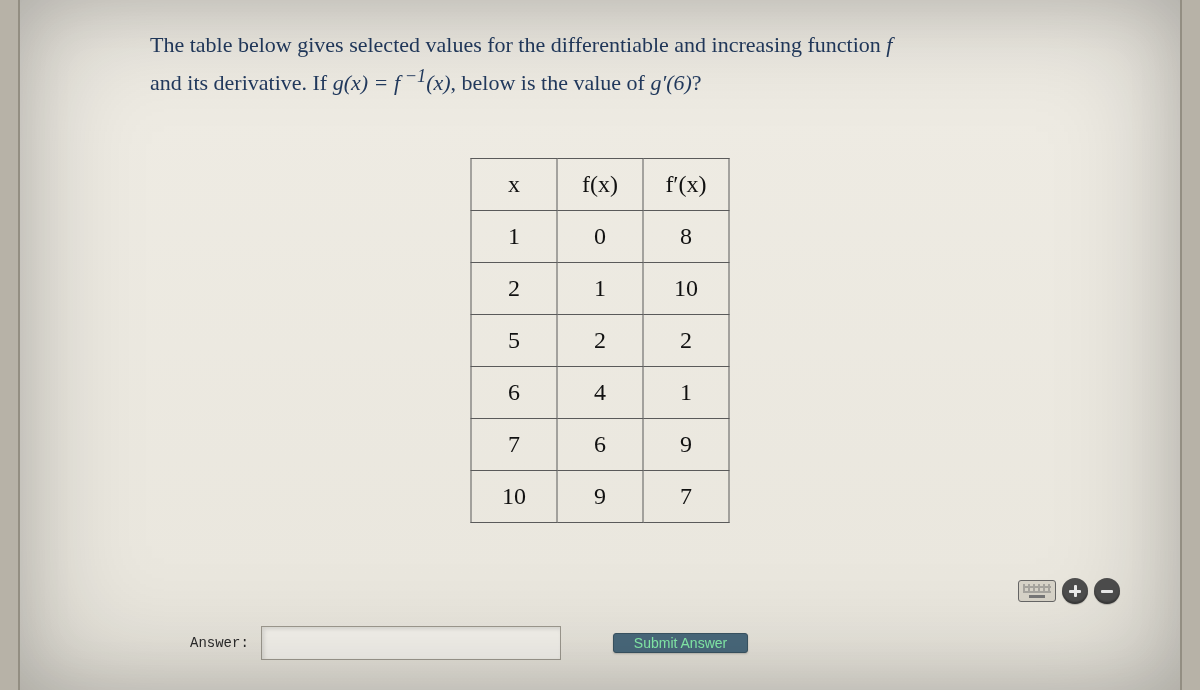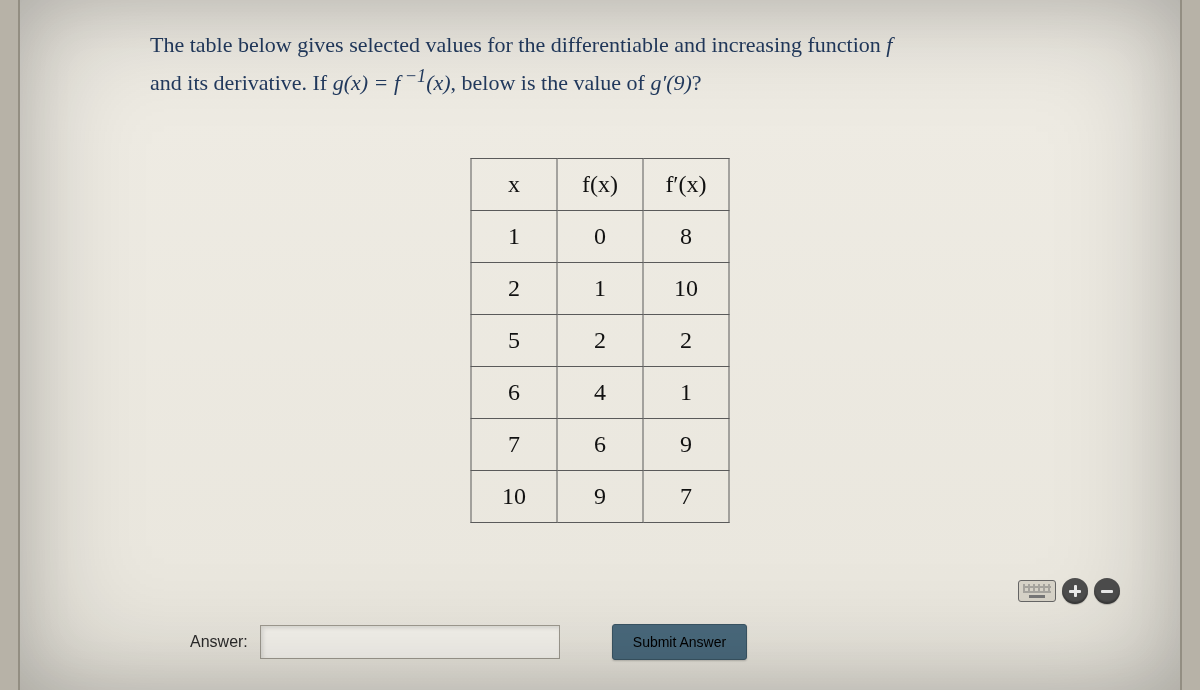--- a/index.html
+++ b/index.html
@@ -45,37 +45,37 @@
   .data-table th { font-weight: normal; }
   .answer-row {
     position: absolute;
     left: 170px; bottom: 30px;
     display: flex;
     align-items: center;
     gap: 12px;
   }
   .answer-label {
     color: #2b2b2b;
-    font-size: 16px;
-    font-family: Liberation Sans, sans-serif;
+    font-size: 14px;
+    font-family: Liberation Mono, monospace;
   }
   .answer-input {
     width: 300px; height: 34px;
     border: 1px solid #9e9a90;
     background: #f6f4ee;
     box-shadow: inset 2px 2px 4px rgba(0,0,0,0.12);
     font-size: 16px;
     padding: 0 8px;
   }
   .submit-btn {
     margin-left: 40px;
-    height: 36px;
+    height: 20px;
     padding: 0 20px;
     background: #4a6a7d;
-    color: #000000;
+    color: #86efac;
     border: 1px solid #3a5564;
     border-radius: 3px;
     font-size: 14px;
     font-family: Arial, sans-serif;
     cursor: pointer;
     box-shadow: 0 1px 2px rgba(0,0,0,0.2);
   }
   .icon-tray {
     position: absolute;
     right: 60px; bottom: 86px;
@@ -126,21 +126,21 @@
     box-shadow: inset 0 0 120px rgba(0,0,0,0.25);
   }
 </style>
 </head>
 <body>
 
 <div class="screen">
 
   <div class="prompt">
     <span>The table below gives selected values for the differentiable and increasing function </span><span class="math-i">f</span><br>
-    <span>and its derivative. If </span><span class="math-i">g(x) = f</span><sup class="math-i"> −1</sup><span class="math-i">(x)</span><span>, below is the value of </span><span class="math-i">g′(9)</span><span>?</span>
+    <span>and its derivative. If </span><span class="math-i">g(x) = f</span><sup class="math-i"> −1</sup><span class="math-i">(x)</span><span>, below is the value of </span><span class="math-i">g′(6)</span><span>?</span>
   </div>
 
   <table class="data-table">
     <thead>
       <tr>
         <th><span class="math-i">x</span></th>
         <th><span class="math-i">f(x)</span></th>
         <th><span class="math-i">f′(x)</span></th>
       </tr>
     </thead>

